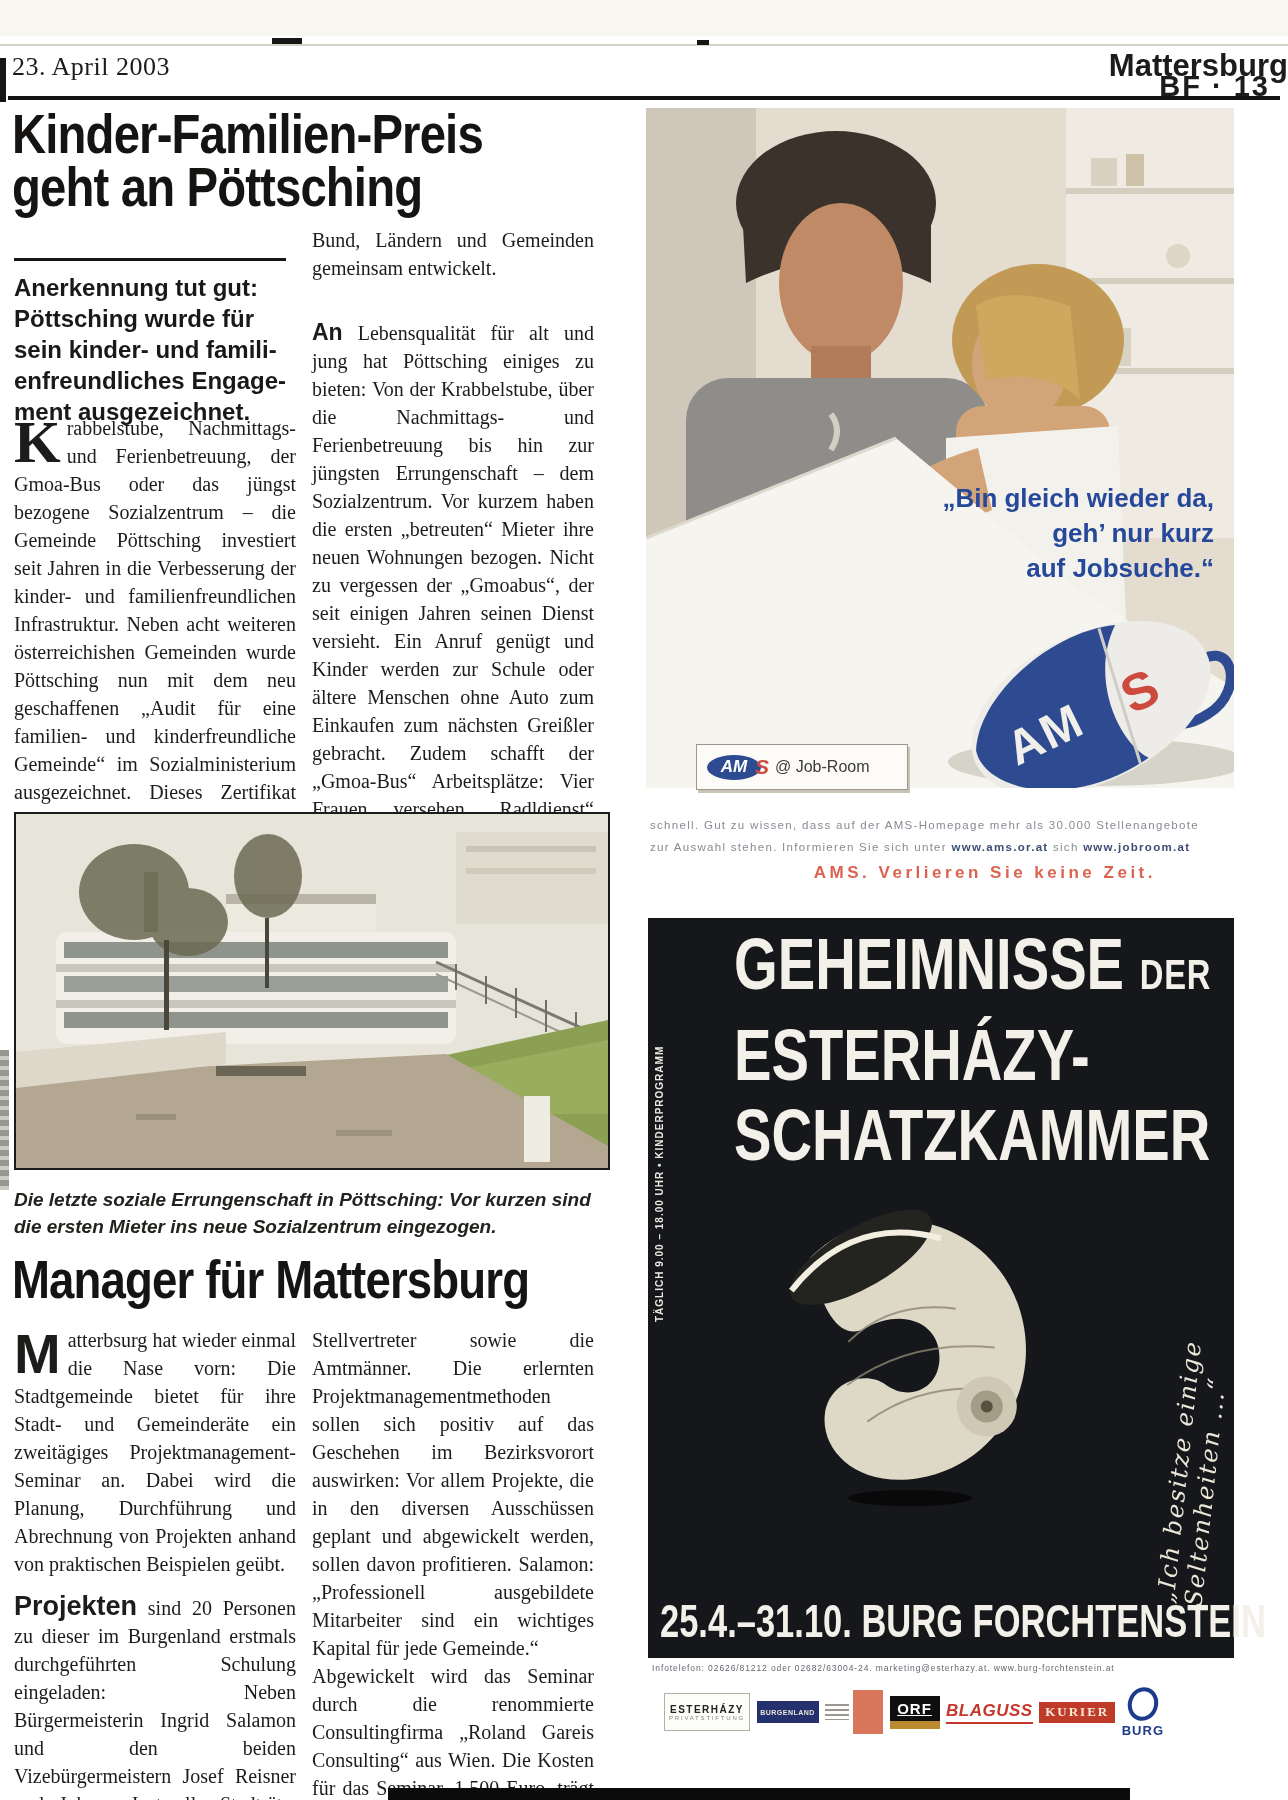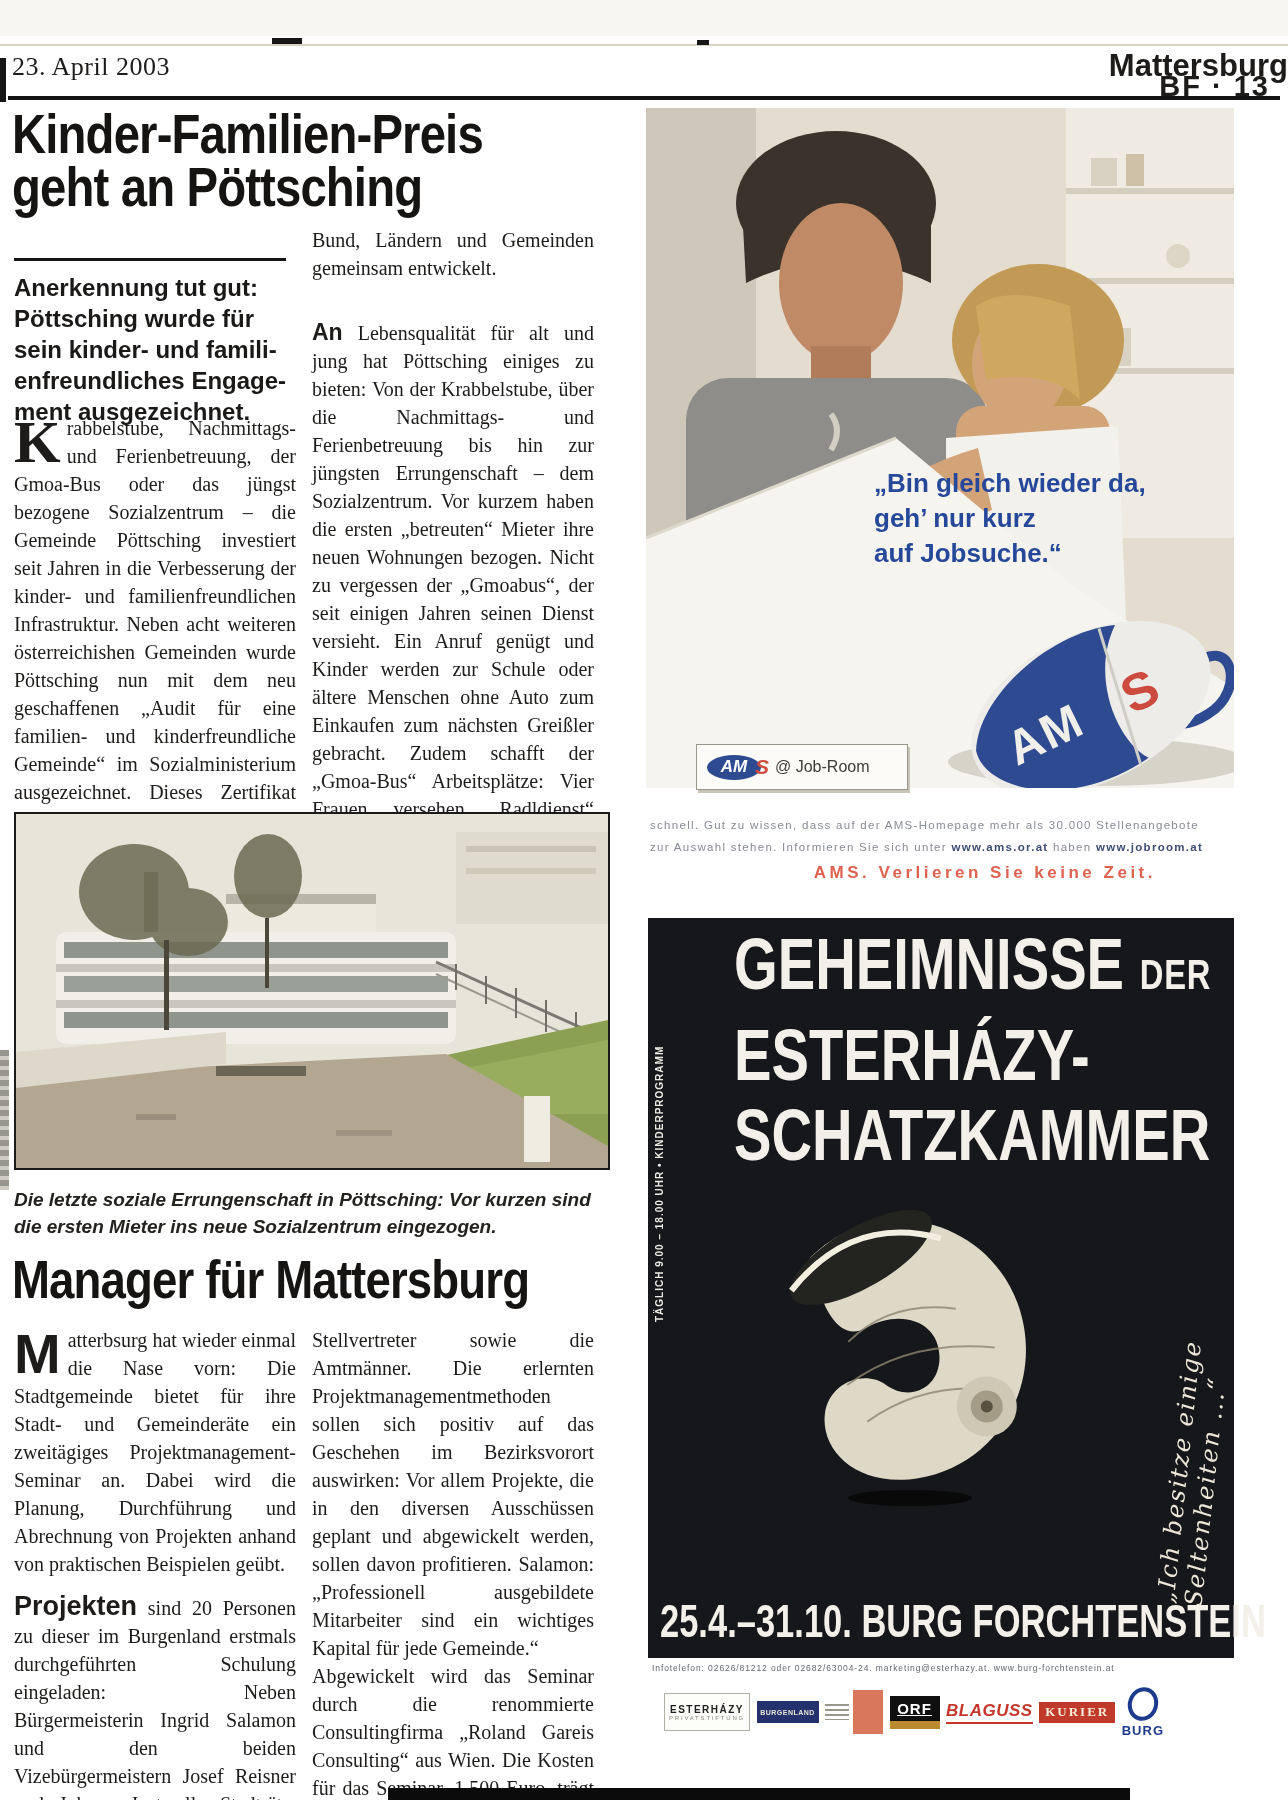--- a/index.html
+++ b/index.html
@@ -36,21 +36,21 @@
   .gap-top-s{margin-top:14px !important;}
   
   .photo-frame{left:14px;top:812px;width:592px;height:354px;border:2px solid #1b1b1b;background:#e7e4d9;}
   .edge-sliver{left:0;top:1050px;width:9px;height:140px;
      background:repeating-linear-gradient(#6a6a60 0 6px,#b8b5a8 6px 10px);opacity:.7;}
   .caption{left:14px;top:1186px;width:580px;font-family:"Liberation Sans",sans-serif;
      font-weight:bold;font-style:italic;font-size:19px;line-height:27px;color:#23221f;}
   
   .ams{left:646px;top:108px;width:588px;height:680px;background:#e3dccf;}
   .ams svg{position:absolute;left:0;top:0;}
-  .ams-speech{position:absolute;right:20px;top:358px;width:340px;text-align:left;
+  .ams-speech{position:absolute;right:20px;top:373px;width:340px;text-align:right;
      font-family:"Liberation Sans",sans-serif;font-weight:bold;font-size:26px;line-height:35px;
      color:#26489a;white-space:pre-line;}
   .ams-logobox{position:absolute;left:50px;top:636px;width:212px;height:46px;background:#fcfbf7;
      border:1px solid #9a978c;box-shadow:2px 3px 0 #c9c4b5;display:flex;align-items:center;
      padding-left:10px;box-sizing:border-box;font-family:"Liberation Sans",sans-serif;}
   .ams-logo-ellipse{display:inline-flex;align-items:center;justify-content:center;width:54px;height:25px;
      background:#2e4b91;border-radius:50%;color:#fff;font-weight:bold;font-style:italic;font-size:17px;}
   .ams-logo-s{color:#cc4a3e;font-weight:bold;font-style:italic;font-size:21px;margin-left:-6px;}
   .ams-logo-suffix{color:#3c3b38;font-size:16px;margin-left:6px;}
   .ams-text{left:650px;top:814px;width:584px;font-family:"Liberation Sans",sans-serif;
@@ -235,21 +235,21 @@
 auf Jobsuche.“</div>
     <div class="ams-logobox">
       <span class="ams-logo-ellipse">AM</span>
         <span class="ams-logo-s">S</span>
         <span class="ams-logo-suffix">@ Job-Room</span>
     </div>
   </div>
 
   <div class="abs ams-text">
     <div>schnell. Gut zu wissen, dass auf der AMS-Homepage mehr als 30.000 Stellenangebote</div>
-    <div><span>zur Auswahl stehen. Informieren Sie sich unter </span><span class="ams-url">www.ams.or.at</span><span> haben </span><span class="ams-url">www.jobroom.at</span></div>
+    <div><span>zur Auswahl stehen. Informieren Sie sich unter </span><span class="ams-url">www.ams.or.at</span><span> sich </span><span class="ams-url">www.jobroom.at</span></div>
     <div class="ams-tagline">AMS. Verlieren Sie keine Zeit.</div>
   </div>
 
   <div class="abs est">
     <div class="est-side">TÄGLICH 9.00 – 18.00 UHR • KINDERPROGRAMM</div>
     <div class="est-h">
       <div class="line"><span>GEHEIMNISSE</span> <span class="der">DER</span></div>
       <div class="line">ESTERHÁZY-</div>
       <div class="line">SCHATZKAMMER</div>
     </div>

